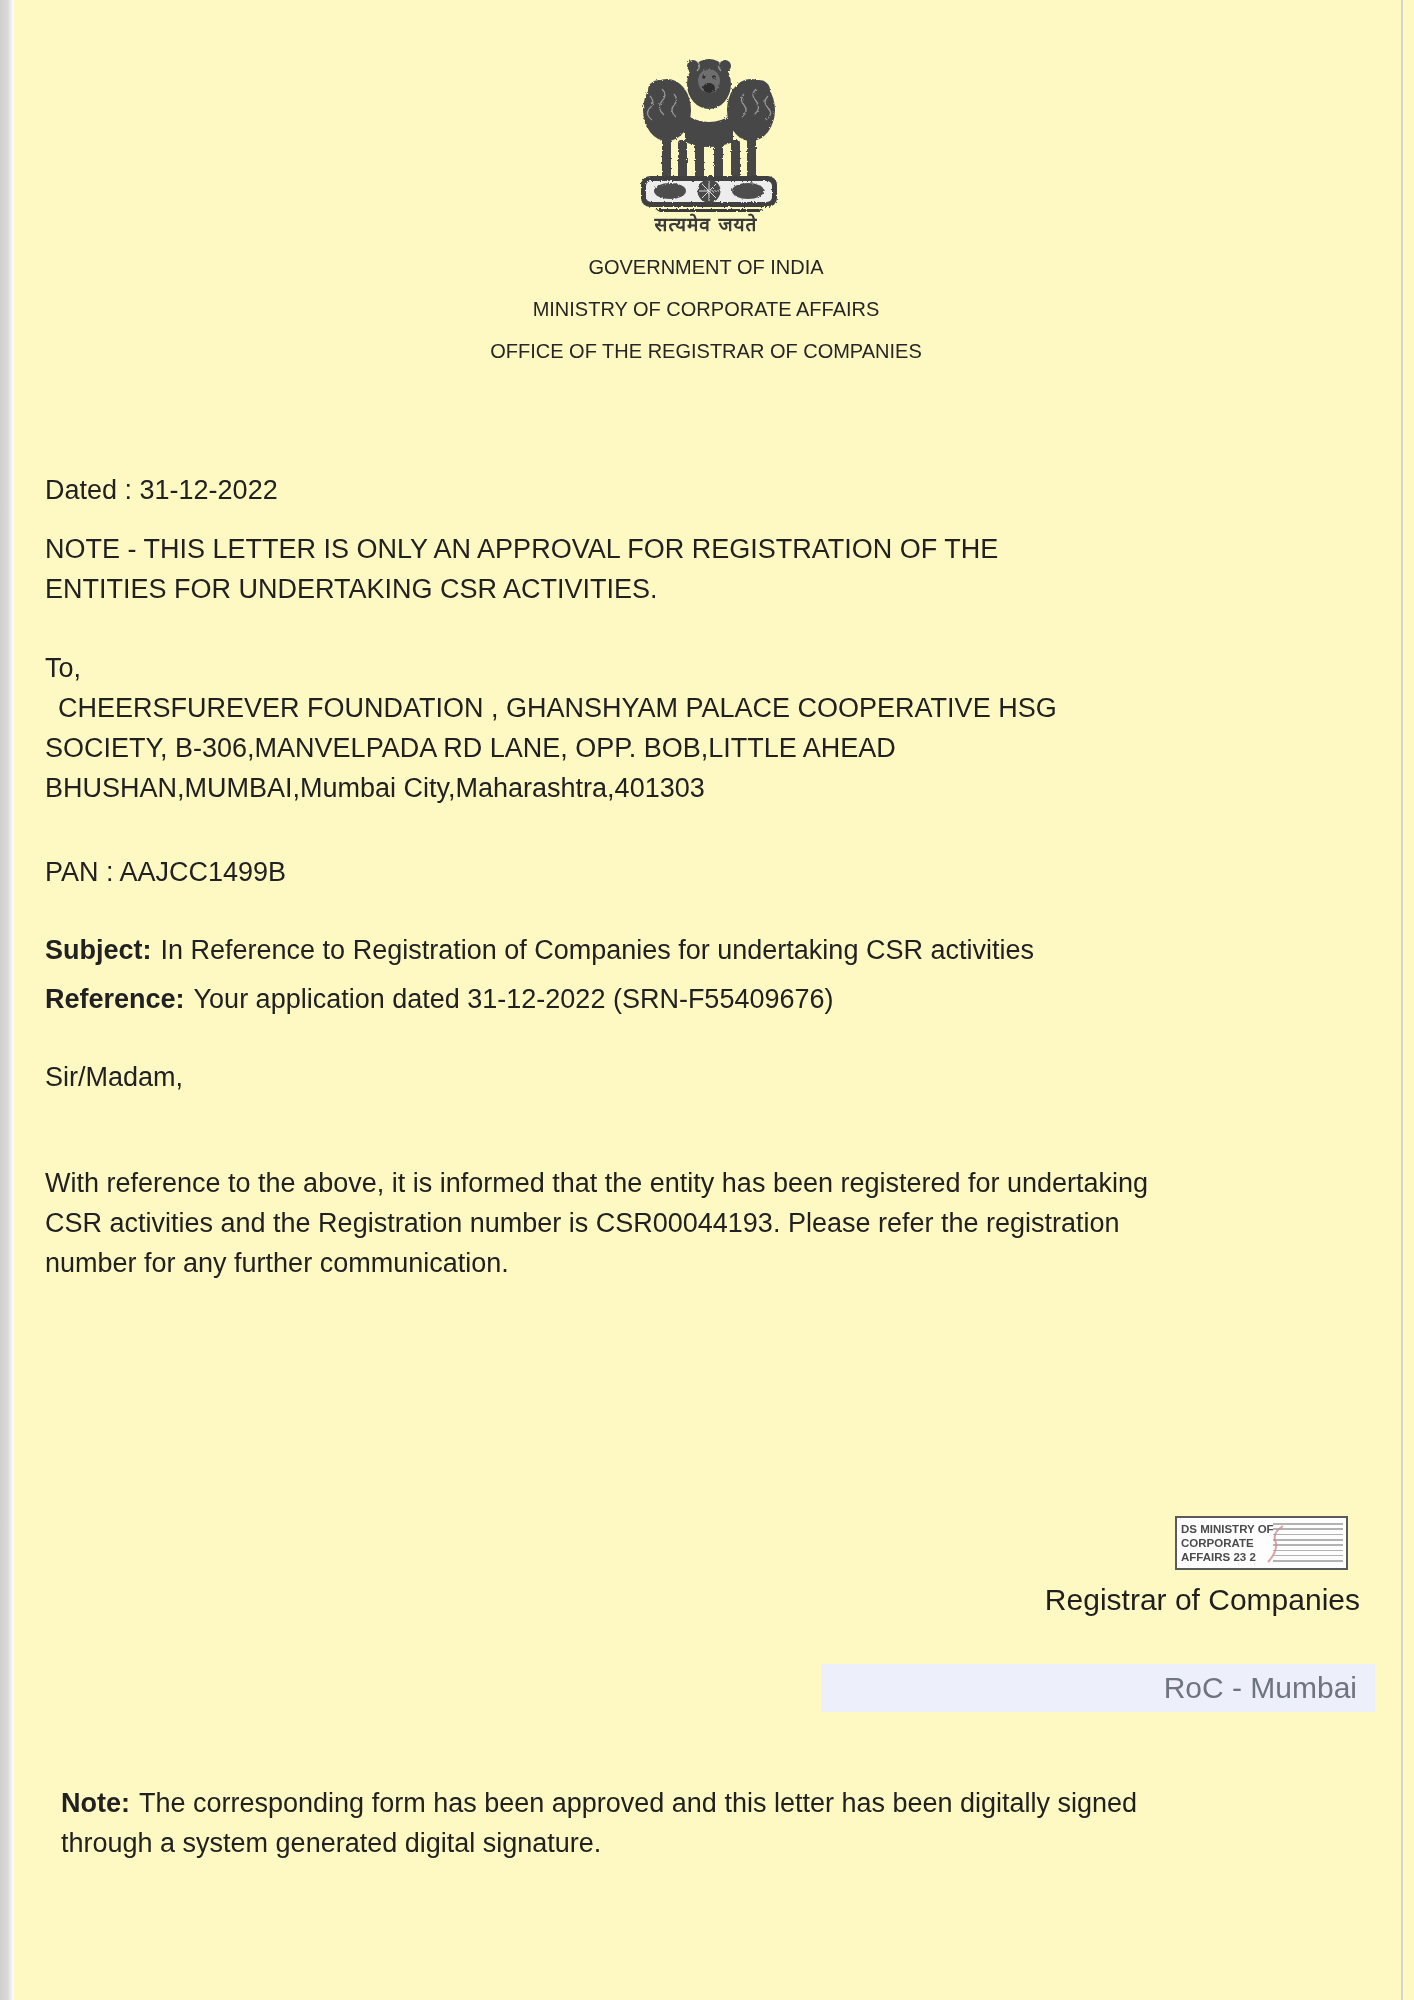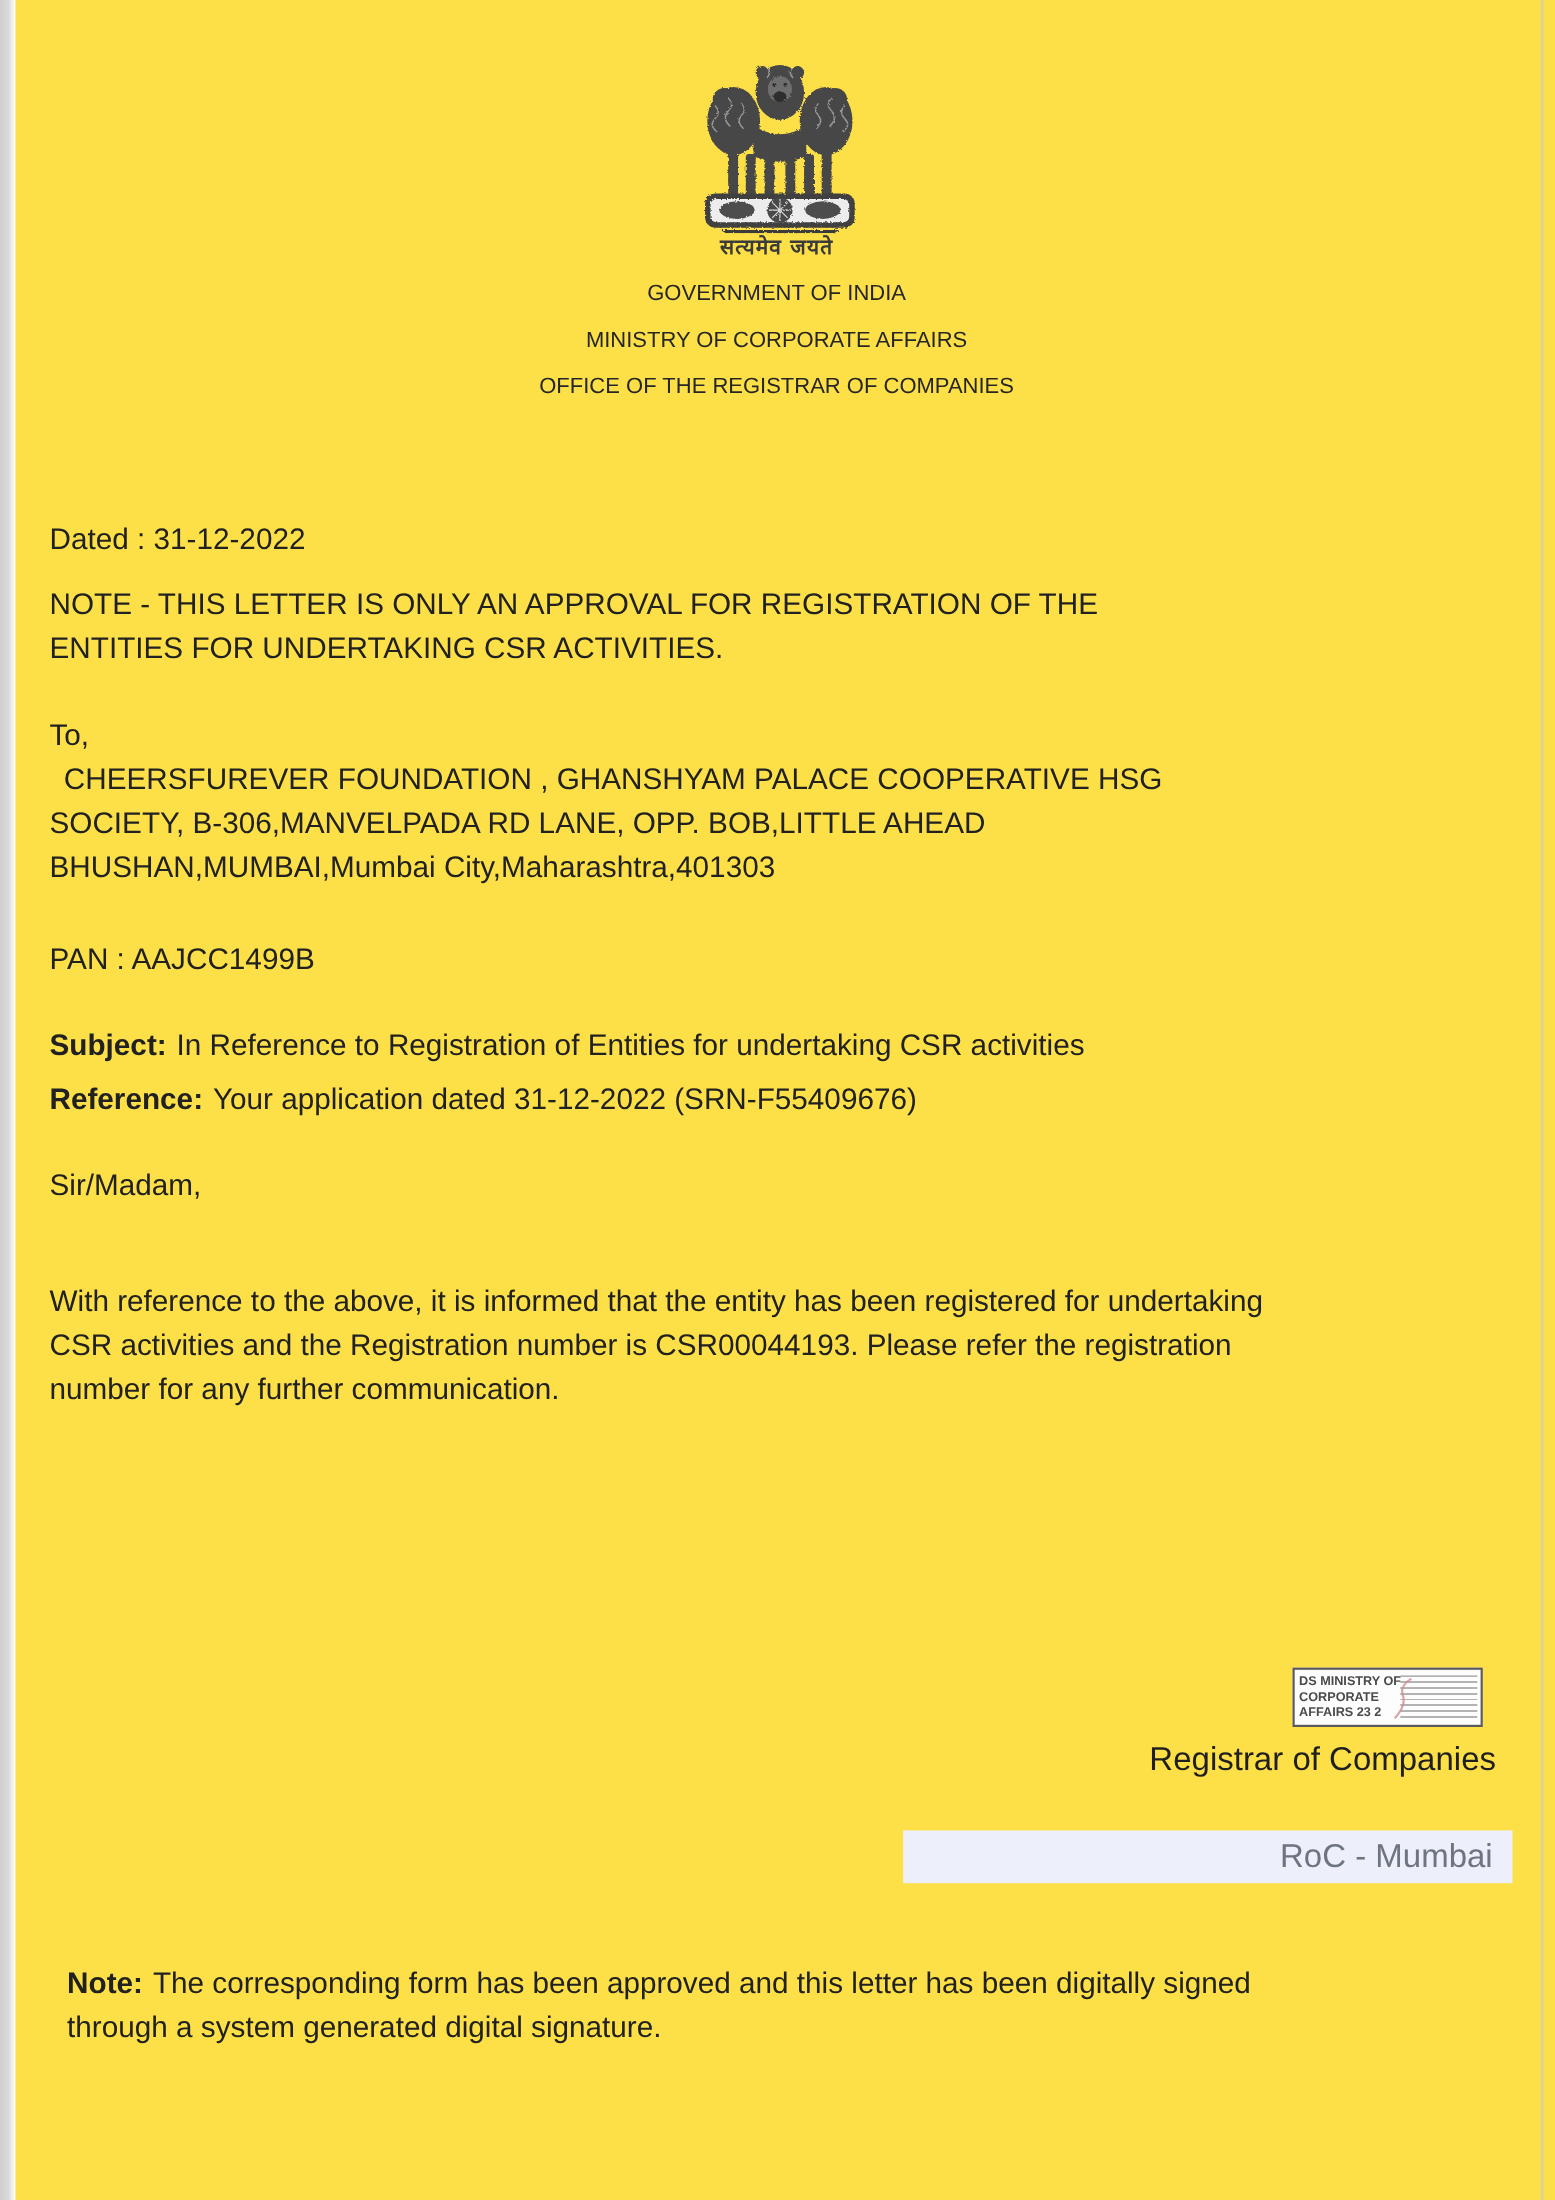--- a/index.html
+++ b/index.html
@@ -1,17 +1,17 @@
 <!DOCTYPE html>
 <html><head>
 <meta charset="utf-8">
 <style>
   html,body{margin:0;padding:0;background:#ffffff;}
   .page{
-    position:relative;width:1414px;height:2000px;background:#fde047;
+    position:relative;width:1414px;height:2000px;background:#fef9c3;
     font-family:"Liberation Sans", sans-serif;color:#212121;overflow:hidden;
   }
   .edge-left{
     position:absolute;left:0;top:0;width:14px;height:2000px;
     background:linear-gradient(to right,#cfcfcf 0,#d9d9d9 55%,#efefef 80%,#ffffff 100%);
   }
   .edge-right{
     position:absolute;left:1401px;top:0;width:2px;height:2000px;background:#cccccc;opacity:.8;
   }
   .abs{position:absolute;white-space:nowrap;}
@@ -120,21 +120,21 @@
   <div class="abs body-txt" style="left:45px;top:648px">
     <div>To,</div>
     <div class="indent">CHEERSFUREVER FOUNDATION , GHANSHYAM PALACE COOPERATIVE HSG</div>
     <div>SOCIETY, B-306,MANVELPADA RD LANE, OPP. BOB,LITTLE AHEAD</div>
     <div>BHUSHAN,MUMBAI,Mumbai City,Maharashtra,401303</div>
   </div>
 
   <div class="abs body-txt" style="left:45px;top:852px">PAN : AAJCC1499B</div>
 
   <div class="abs body-txt" style="left:45px;top:930px">
-    <span class="lbl">Subject:</span><span>In Reference to Registration of Entities for undertaking CSR activities</span>
+    <span class="lbl">Subject:</span><span>In Reference to Registration of Companies for undertaking CSR activities</span>
   </div>
   <div class="abs body-txt" style="left:45px;top:979px">
     <span class="lbl">Reference:</span><span>Your application dated 31-12-2022 (SRN-F55409676)</span>
   </div>
 
   <div class="abs body-txt" style="left:45px;top:1057px">Sir/Madam,</div>
 
   <div class="abs body-txt" style="left:45px;top:1163px">
     <div>With reference to the above, it is informed that the entity has been registered for undertaking</div>
     <div>CSR activities and the Registration number is CSR00044193. Please refer the registration</div>

